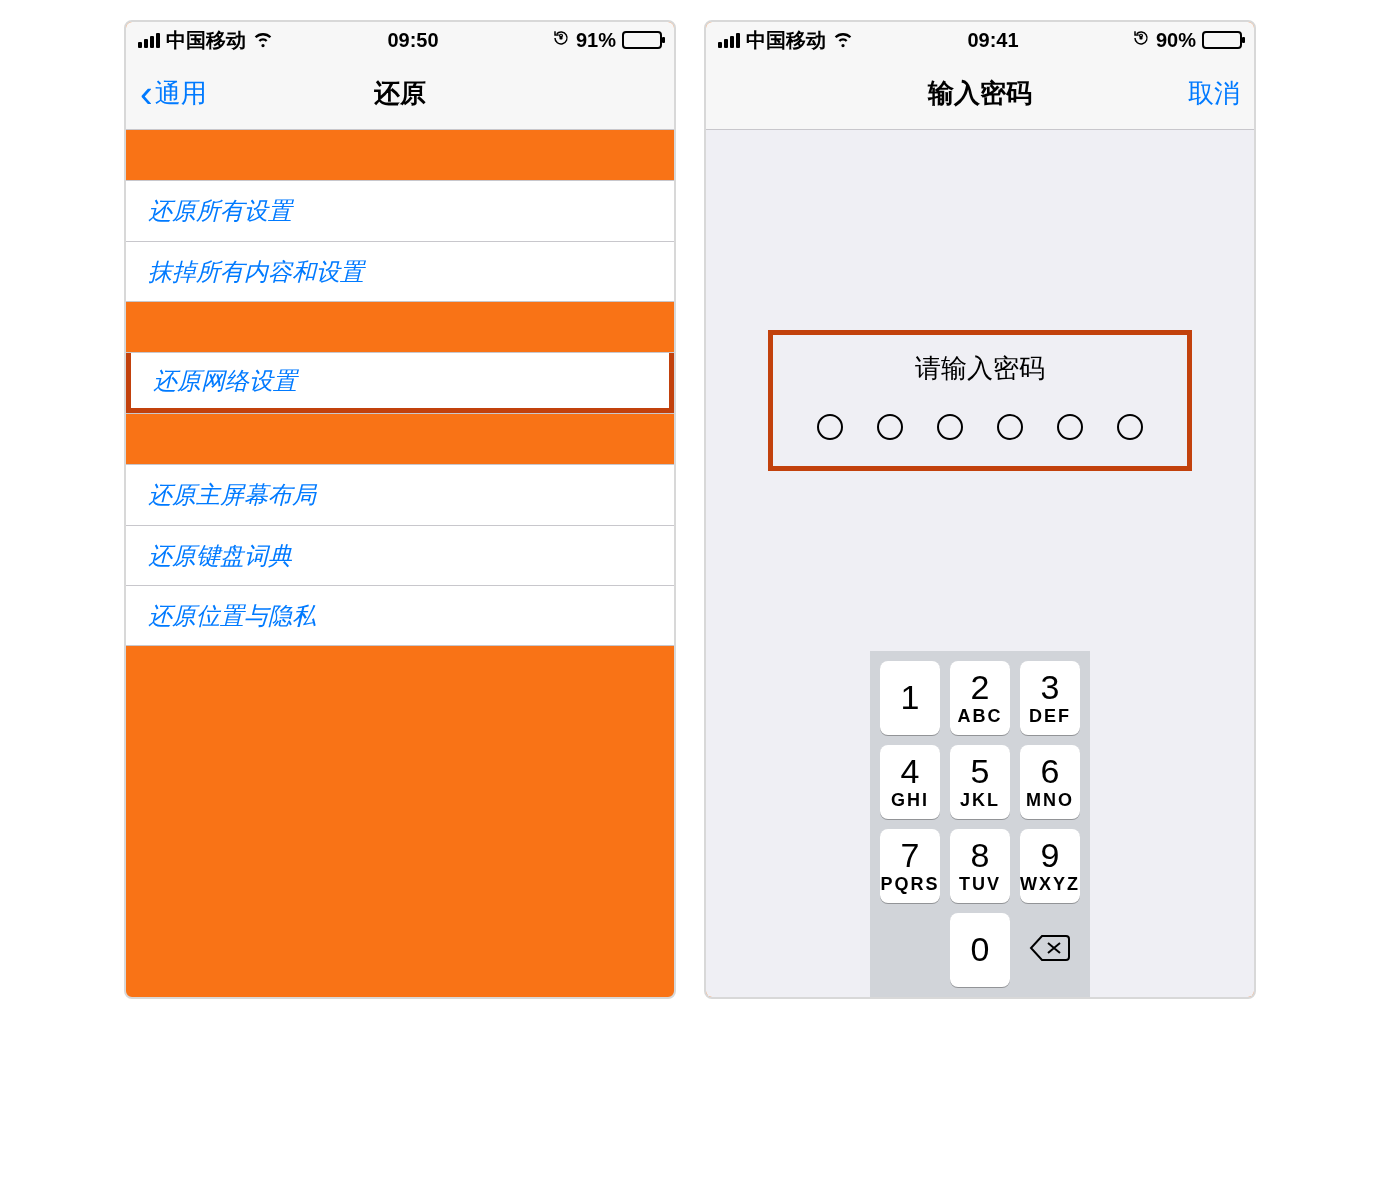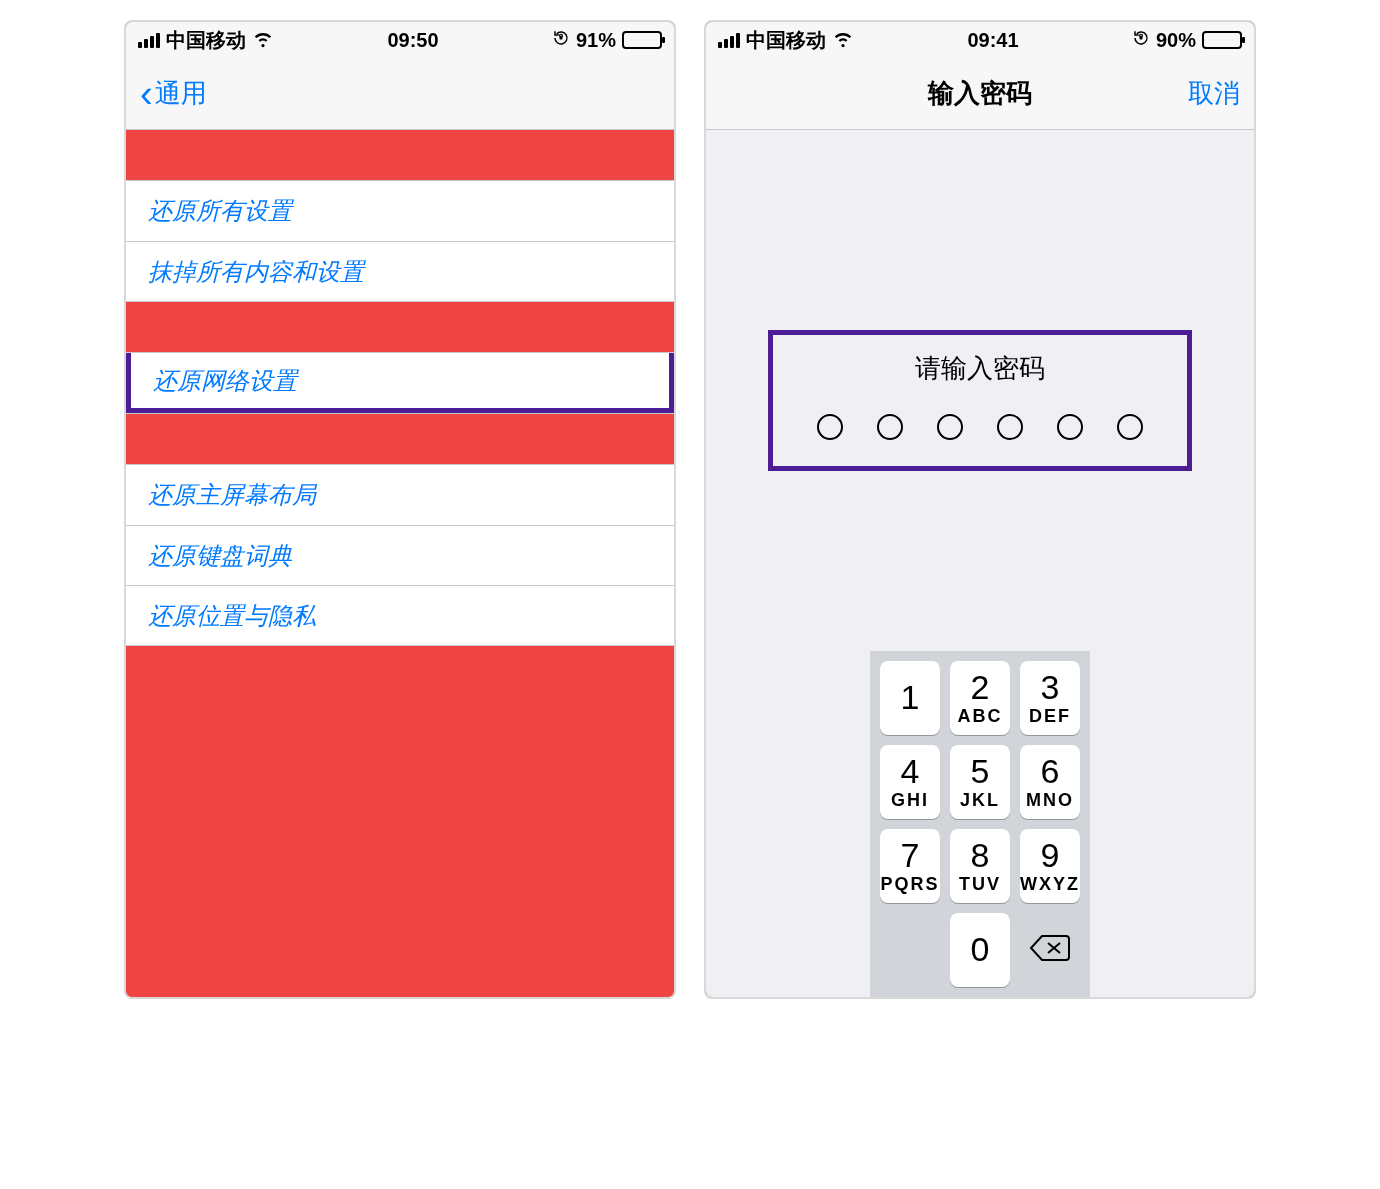--- a/index.html
+++ b/index.html
@@ -9,21 +9,21 @@
     display: flex;
     gap: 28px;
     padding: 20px;
     justify-content: center;
   }
   .phone {
     width: 552px;
     height: 979px;
     border: 2px solid #d8d8d8;
     border-radius: 8px;
-    background: #ef4444;
+    background: #f97316;
     display: flex;
     flex-direction: column;
     overflow: hidden;
     position: relative;
   }
   
   .status-bar {
     height: 36px;
     background: #f7f7f7;
     display: flex;
@@ -74,21 +74,21 @@
   }
   
   .content { flex: 1; overflow: hidden; }
   .group { margin-top: 50px; background:#fff; border-top:1px solid #c8c7cc; border-bottom:1px solid #c8c7cc; }
   .row {
     height: 60px; display: flex; align-items: center; padding: 0 22px;
     color: #007aff; font-size: 24px; background:#fff;font-style:italic;
   }
   .row + .row { border-top: 1px solid #c8c7cc; }
   .highlight-box {
-    border: 5px solid #4c1d95;
+    border: 5px solid #c2410c;
   }
   .group.single .row { border-top: none; }
   
   .passcode-area {
     flex:1; background:#efeff4; display:flex; flex-direction:column; align-items:center;
   }
   .passcode-box {
     margin-top: 200px;
     padding: 16px 44px 26px;
     display:flex; flex-direction:column; align-items:center; gap:28px;
@@ -149,20 +149,21 @@
       <span>91%</span>
       <span class="battery"><span class="battery-fill battery-yellow" style="width:91%"></span></span>
     </div>
   </div>
 
   <div class="nav-bar">
     <div class="nav-back">
       <span class="nav-back-chevron">‹</span>
       <span>通用</span>
     </div>
+    <div class="nav-title">还原</div>
   </div>
 
   <div class="content">
     <div class="group">
       <div class="row">
           <span>还原所有设置</span>
         </div>
       <div class="row">
           <span>抹掉所有内容和设置</span>
         </div>

